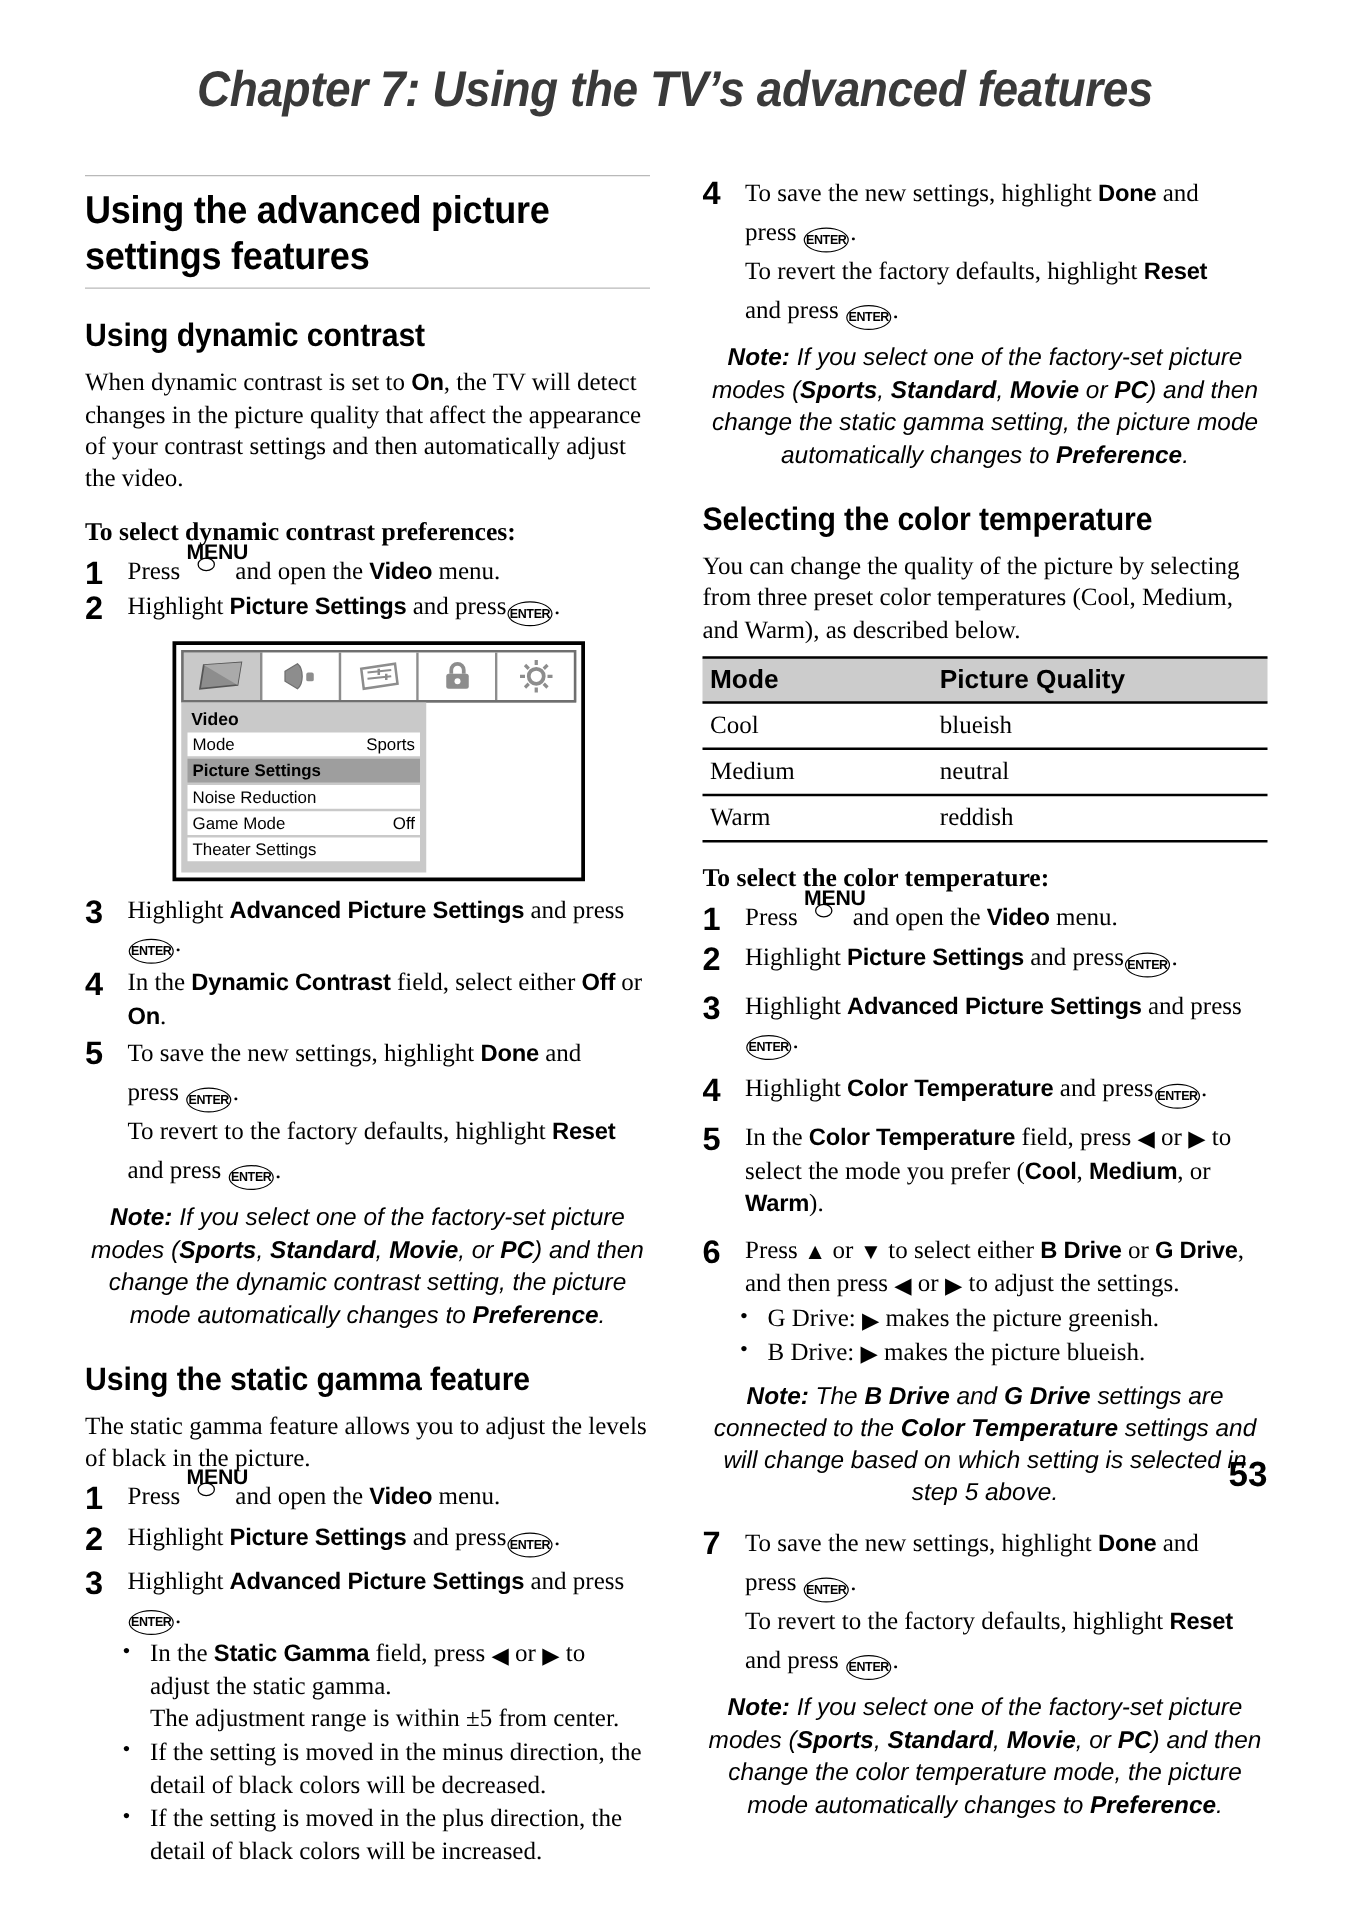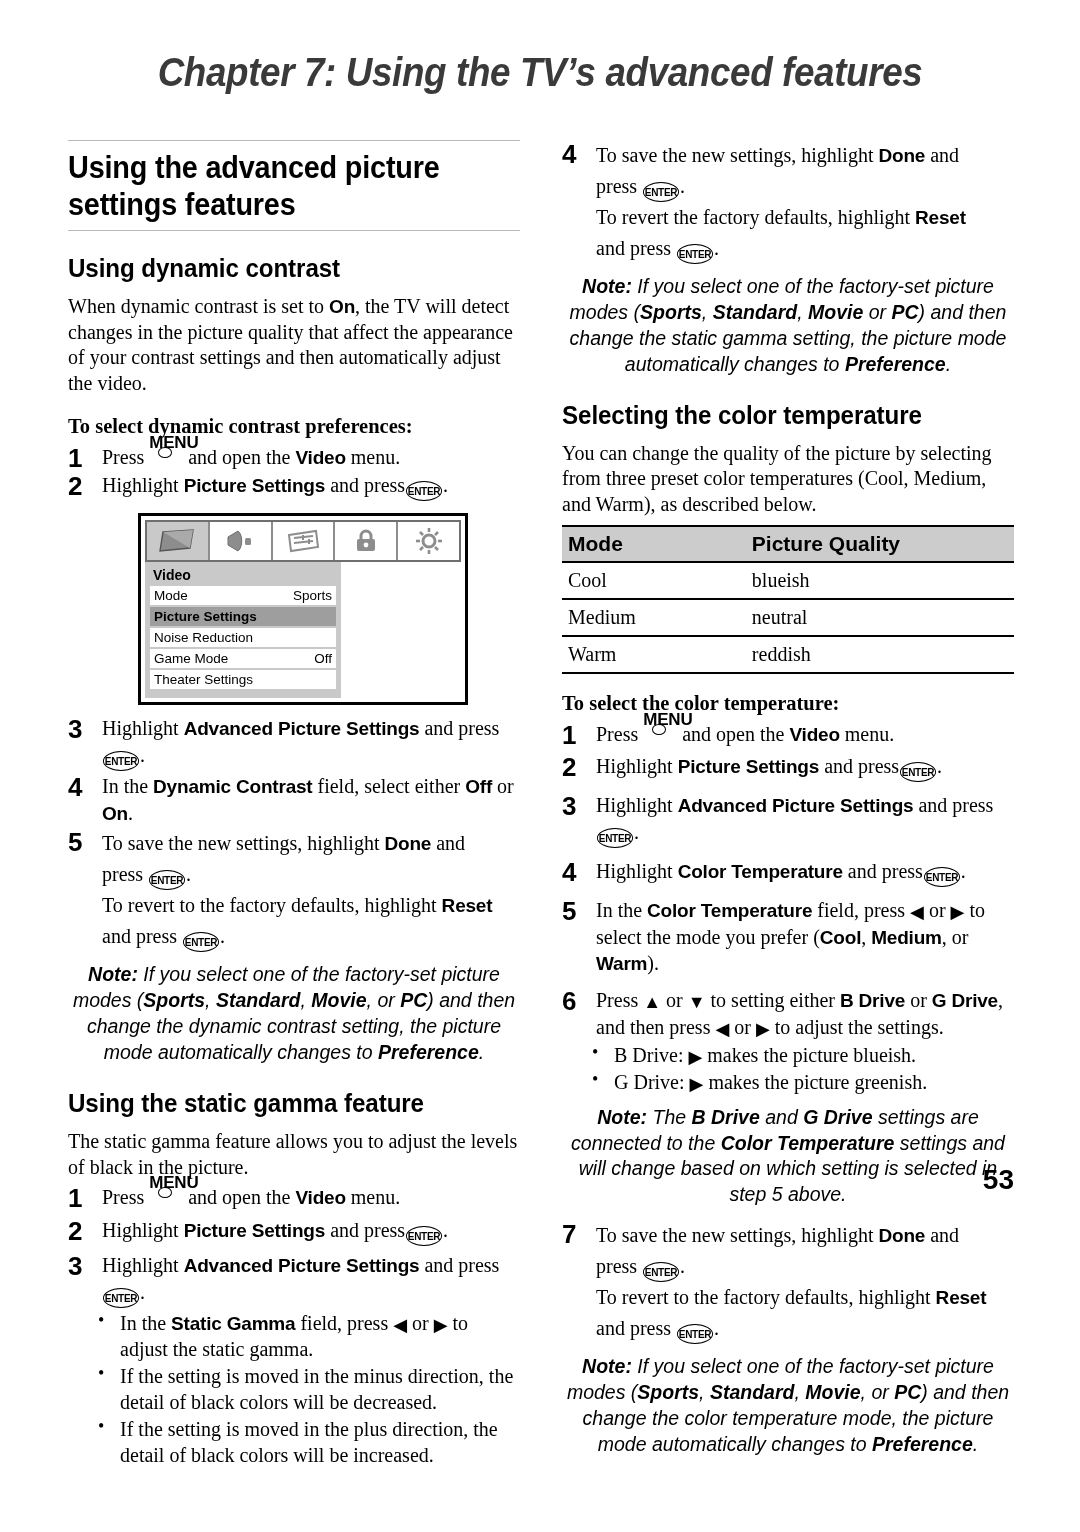--- a/index.html
+++ b/index.html
@@ -464,20 +464,21 @@
 
     <ul class="bullets indented">
       <li>
         <span>In the</span>
         <b class="ui">Static Gamma</b>
         <span>field, press</span>
         <span class="arw">◀</span>
         <span>or</span>
         <span class="arw">▶</span>
         <span>to adjust the static gamma.</span>
+        <span class="step-line">The adjustment range is within ±5 from center.</span>
       </li>
       <li>If the setting is moved in the minus direction, the detail of black colors will be decreased.</li>
       <li>If the setting is moved in the plus direction, the detail of black colors will be increased.</li>
     </ul>
 
   </div>
 
   <div class="col col-right">
 
     <ol class="steps">
@@ -569,42 +570,42 @@
         <span>or</span>
         <span class="arw">▶</span>
         <span>to select the mode you prefer (</span><b class="ui">Cool</b><span>, </span><b class="ui">Medium</b><span>, or </span><b class="ui">Warm</b><span>).</span>
       </li>
       <li>
         <span class="num">6</span>
         <span>Press</span>
         <span class="arw">▲</span>
         <span>or</span>
         <span class="arw">▼</span>
-        <span>to setting either</span>
+        <span>to select either</span>
         <b class="ui">B Drive</b>
         <span>or</span>
         <b class="ui">G Drive</b><span>, and then press</span>
         <span class="arw">◀</span>
         <span>or</span>
         <span class="arw">▶</span>
         <span>to adjust the settings.</span>
       </li>
     </ol>
 
     <ul class="bullets indented">
       <li>
+        <span>G Drive:</span>
+        <span class="arw">▶</span>
+        <span>makes the picture greenish.</span>
+      </li>
+      <li>
         <span>B Drive:</span>
         <span class="arw">▶</span>
         <span>makes the picture blueish.</span>
       </li>
-      <li>
-        <span>G Drive:</span>
-        <span class="arw">▶</span>
-        <span>makes the picture greenish.</span>
-      </li>
     </ul>
 
     <p class="note"><span class="lbl">Note:</span><span> The </span><b>B Drive</b><span> and </span><b>G Drive</b><span> settings are connected to the </span><b>Color Temperature</b><span> settings and will change based on which setting is selected in step 5 above.</span></p>
 
     <ol class="steps" style="margin-top:12px;">
       <li>
         <span class="num">7</span>
         <span class="step-line loose">
           <span>To save the new settings, highlight</span>
           <b class="ui">Done</b>

